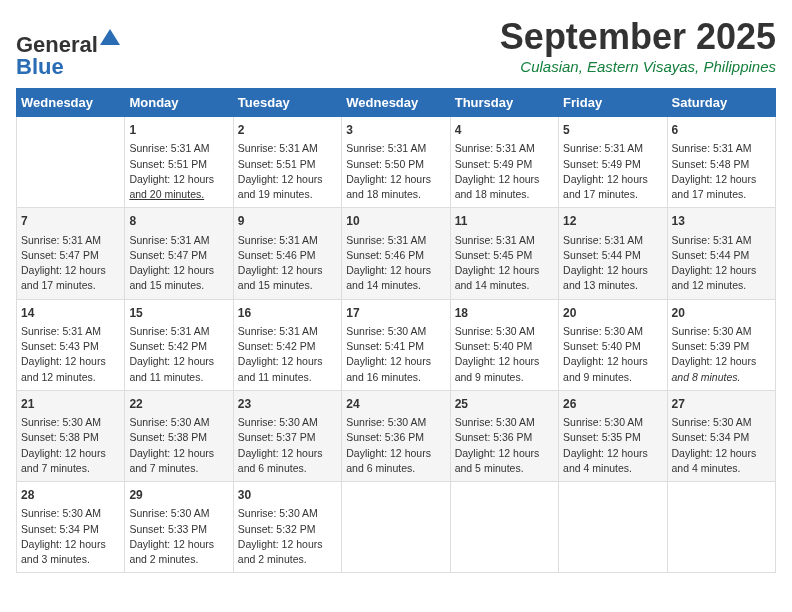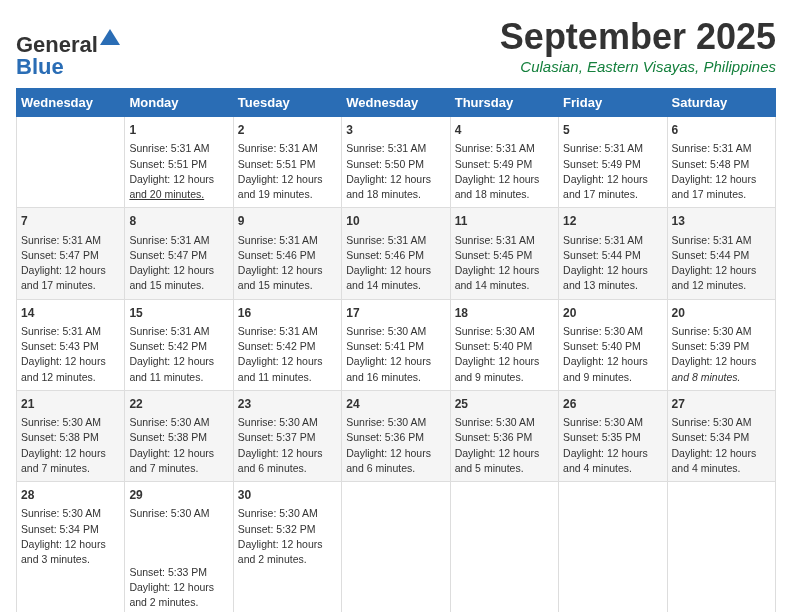--- a/index.html
+++ b/index.html
@@ -311,21 +311,21 @@
         <td>
           <span class="day-number">28</span>
           <span style="display: block;">Sunrise: 5:30 AM</span>
           <span style="display: block;">Sunset: 5:34 PM</span>
           <span style="display: block;">Daylight: 12 hours</span>
           <span style="display: block;">and 3 minutes.</span>
         </td>
         <td>
           <span class="day-number">29</span>
           <span style="display: block;">Sunrise: 5:30 AM</span>
-          <span style="display: block; margin-top: 43px;">Sunset: 5:33 PM</span>
+          <span style="display: block;">Sunset: 5:33 PM</span>
           <span style="display: block;">Daylight: 12 hours</span>
           <span style="display: block;">and 2 minutes.</span>
         </td>
         <td>
           <span class="day-number">30</span>
           <span style="display: block;">Sunrise: 5:30 AM</span>
           <span style="display: block;">Sunset: 5:32 PM</span>
           <span style="display: block;">Daylight: 12 hours</span>
           <span style="display: block;">and 2 minutes.</span>
         </td>

